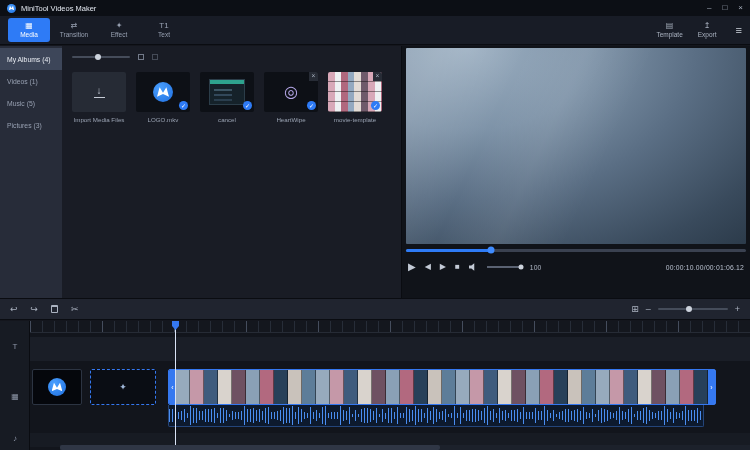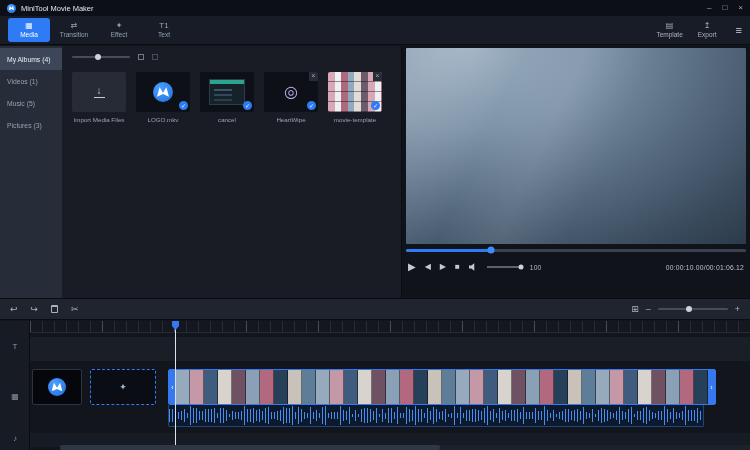--- a/index.html
+++ b/index.html
@@ -137,21 +137,21 @@
   .scrollbar { position:absolute; left:30px; right:0; bottom:0; height:5px; background:#1c212b; }
   .sb-thumb { width:55%; height:100%; background:#2f3645; border-radius:2px; }
 </style>
 </head>
 <body>
 
 <div class="app">
 
   <div class="titlebar">
     <span class="mt-logo tb-logo"></span>
-    <span class="tb-title">MiniTool Movie Maker</span>
+    <span class="tb-title">MiniTool Videos Maker</span>
     <div class="win-controls">
       <span>–</span>
       <span>□</span>
       <span>×</span>
     </div>
   </div>
 
   <div class="toolbar">
     <div class="tab active">
       <span class="ticon">▦</span>

